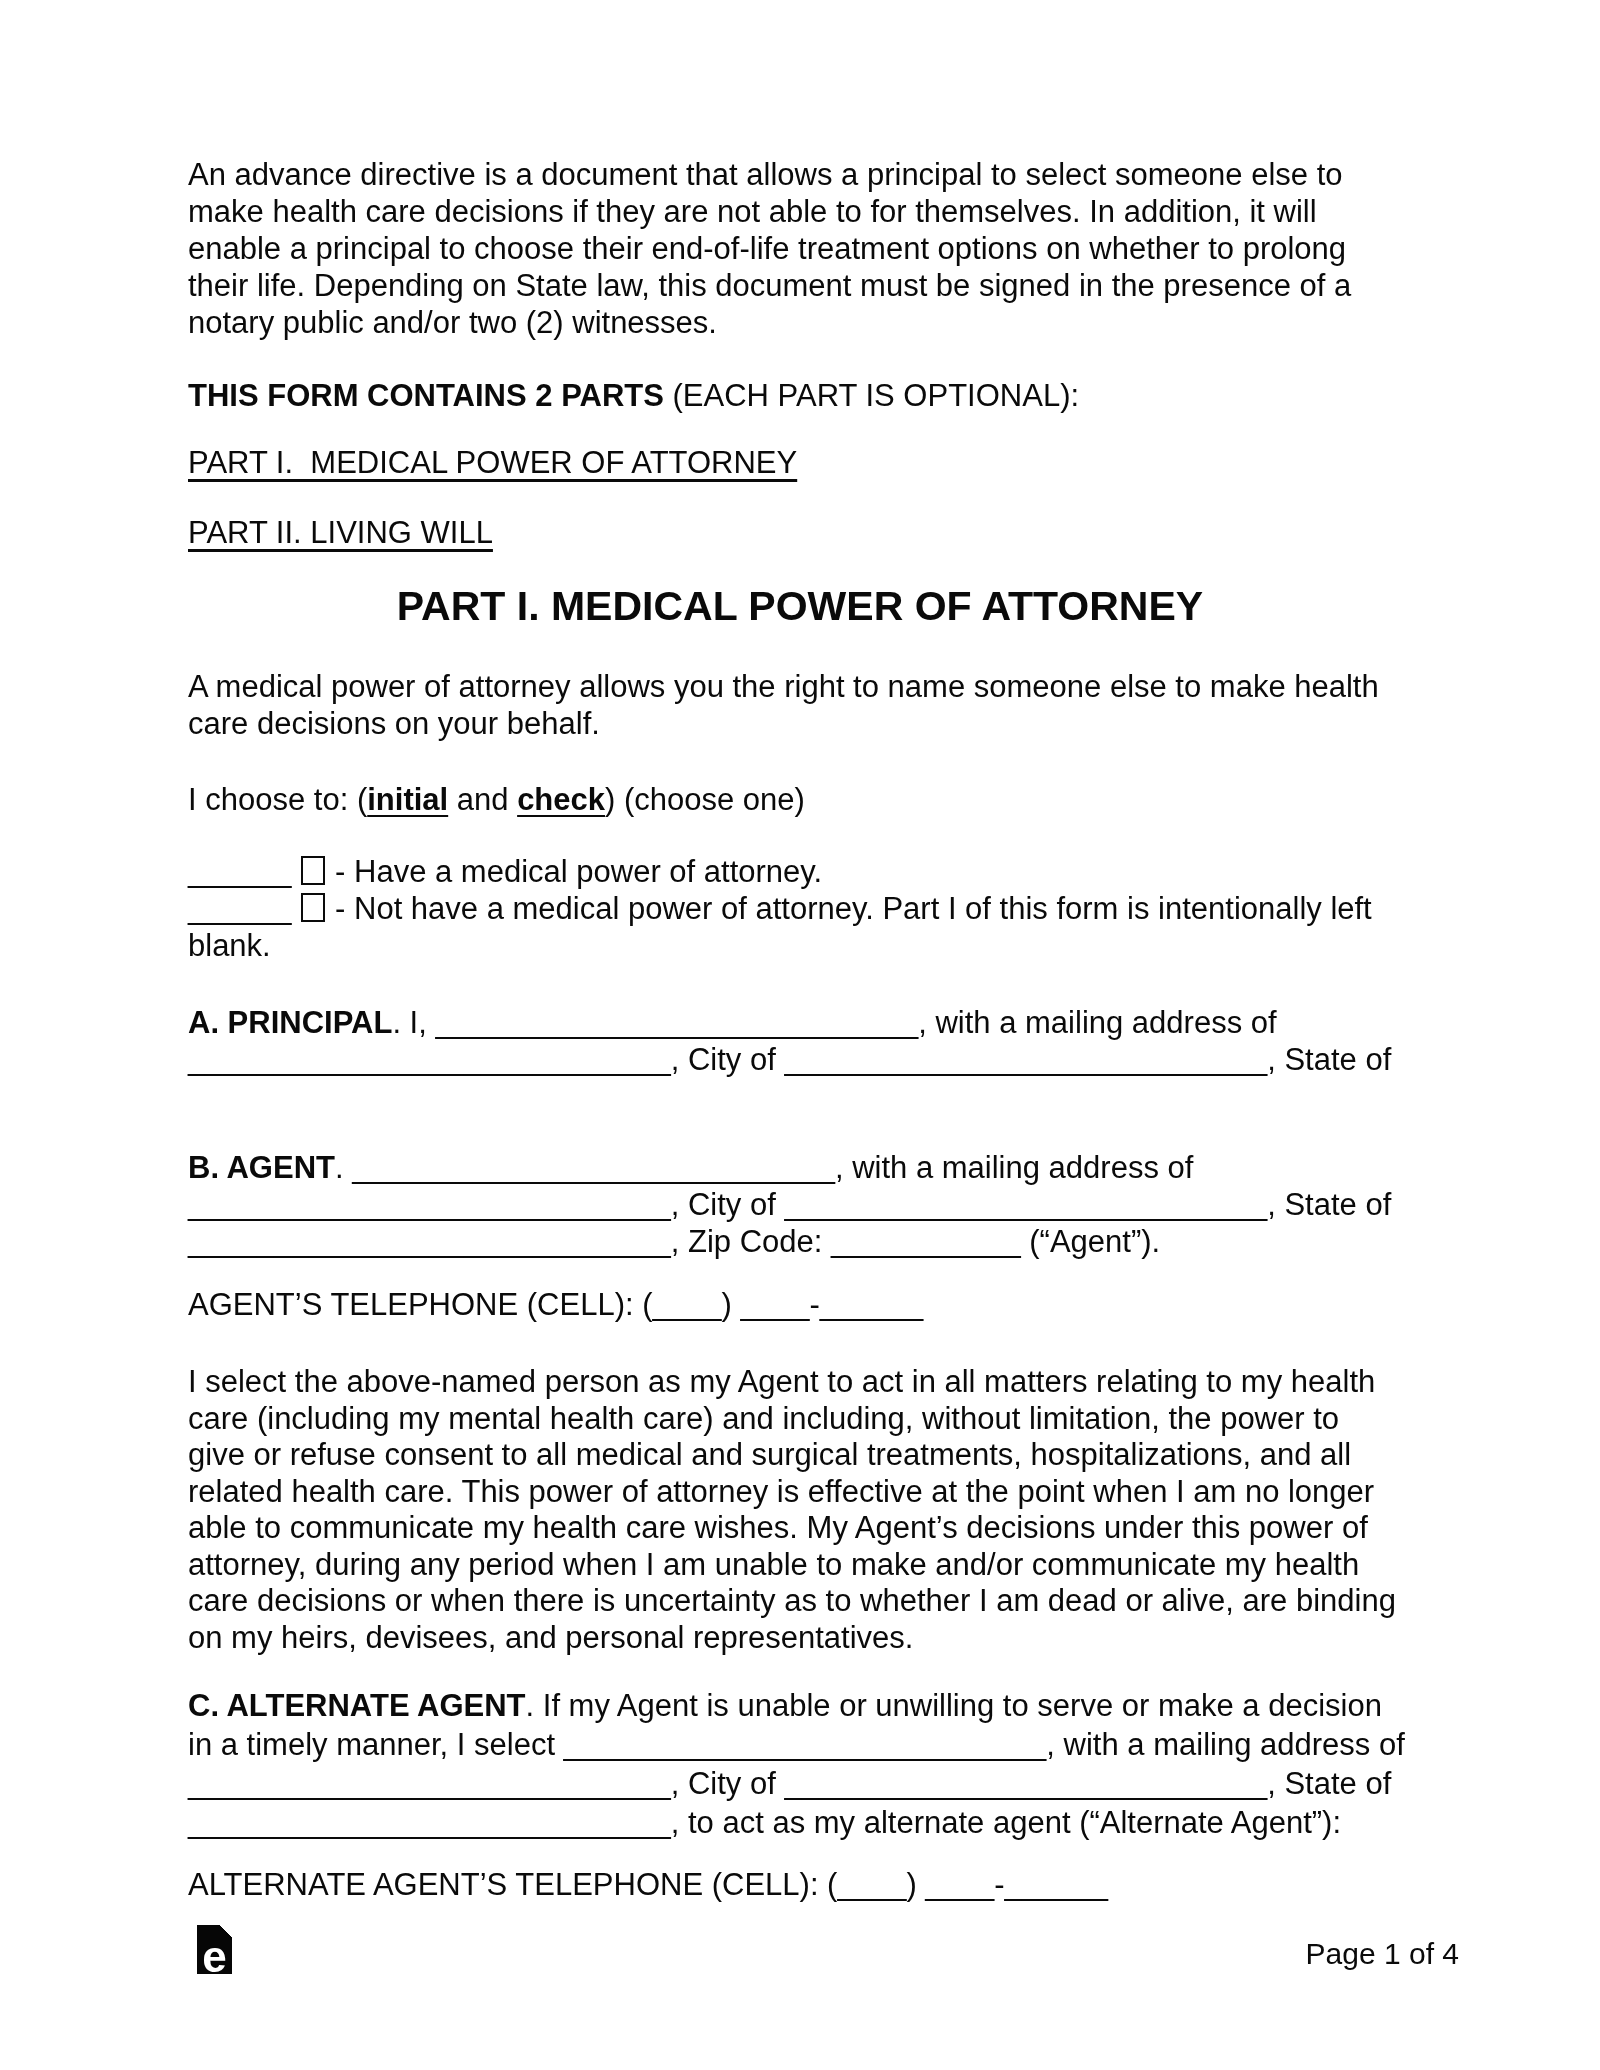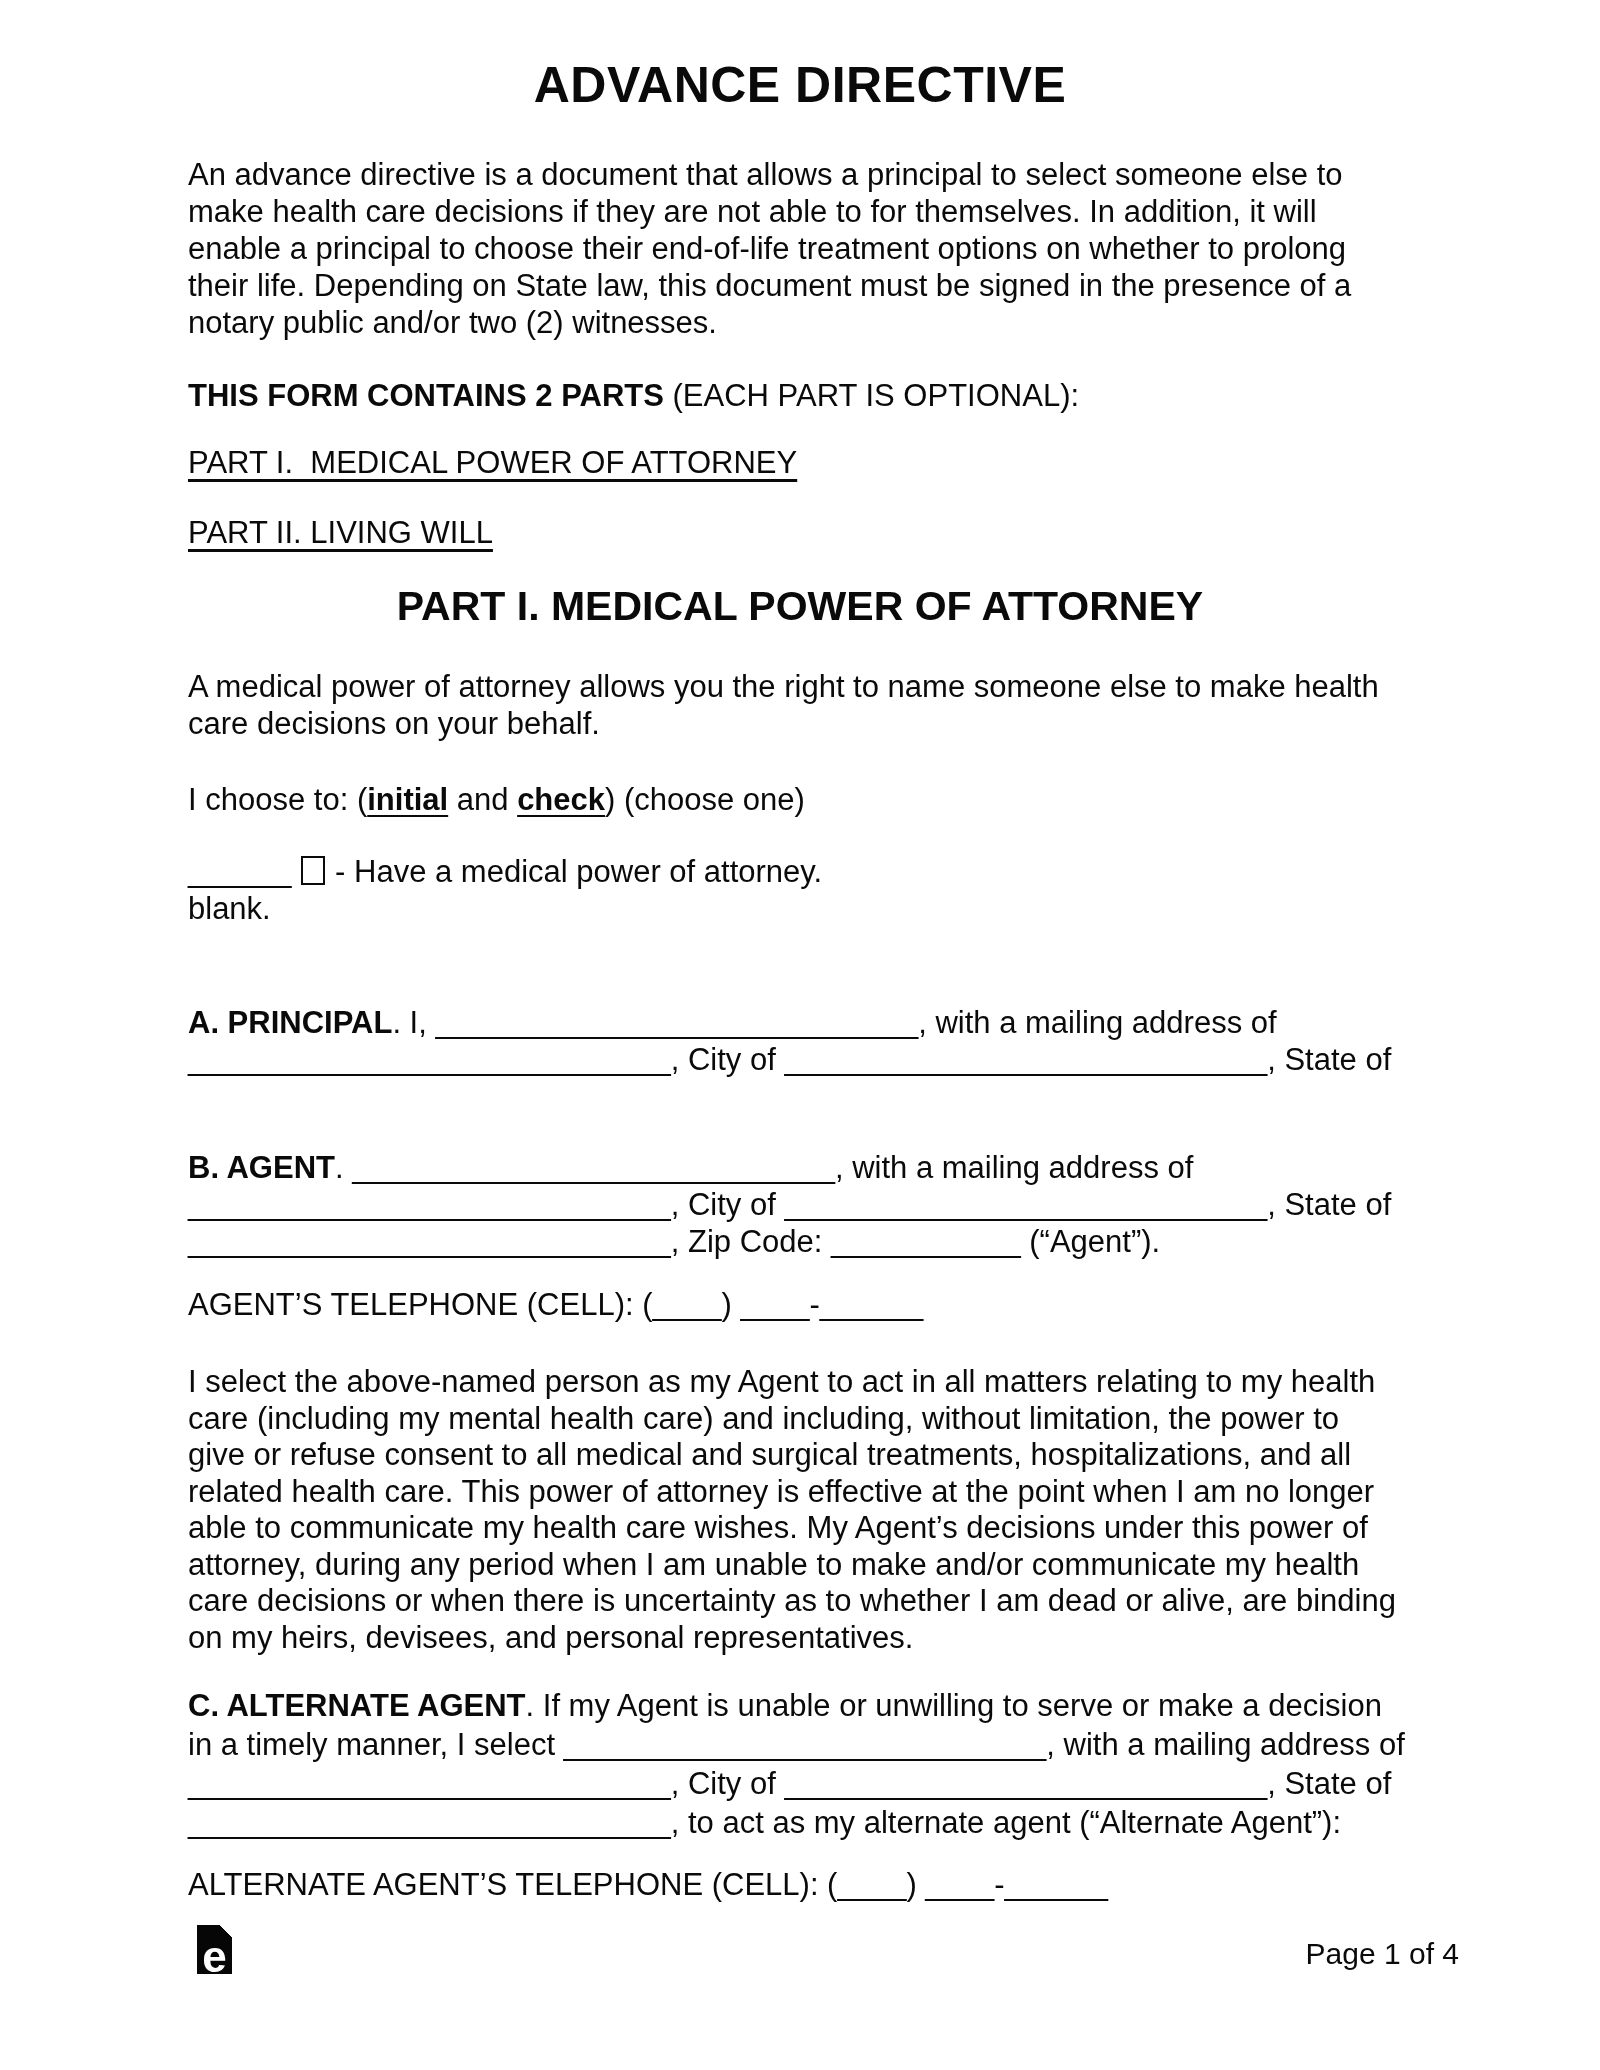--- a/index.html
+++ b/index.html
@@ -30,23 +30,20 @@
     position:absolute;left:0;right:0;top:10px;text-align:center;
     font-weight:bold;font-size:44px;line-height:44px;color:#ffffff;
   }
   .pagenum{position:absolute;right:141px;top:1936px;font-size:30px;line-height:36px;white-space:pre;}
 </style>
 </head>
 <body>
 
 <div class="page">
 
-  <div class="blk center title" style="top:56px">
-    <div class="line">ADVANCE DIRECTIVE</div>
-  </div>
 
   <div class="blk" style="top:156px">
     <div class="line">An advance directive is a document that allows a principal to select someone else to</div>
     <div class="line">make health care decisions if they are not able to for themselves. In addition, it will</div>
     <div class="line">enable a principal to choose their end-of-life treatment options on whether to prolong</div>
     <div class="line">their life. Depending on State law, this document must be signed in the presence of a</div>
     <div class="line">notary public and/or two (2) witnesses.</div>
   </div>
 
   <div class="blk" style="top:377px">
@@ -69,20 +66,21 @@
     <div class="line">A medical power of attorney allows you the right to name someone else to make health</div>
     <div class="line">care decisions on your behalf.</div>
   </div>
 
   <div class="blk" style="top:781px">
     <div class="line"><span>I choose to: (</span><span class="ul-word">initial</span><span> and </span><span class="ul-word">check</span><span>) (choose one)</span></div>
   </div>
 
   <div class="blk" style="top:853px">
     <div class="line"><span>______</span><span class="cbx"></span><span> - Have a medical power of attorney.</span></div>
+    <div class="line"><span>______</span><span class="cbx"></span><span> - Not have a medical power of attorney. Part I of this form is intentionally left</span></div>
     <div class="line">blank.</div>
   </div>
 
   <div class="blk" style="top:1004px">
     <div class="line"><span class="b">A. PRINCIPAL</span><span>. I, </span><span>____________________________</span><span>, with a mailing address of</span></div>
     <div class="line"><span>____________________________</span><span>, City of </span><span>____________________________</span><span>, State of</span></div>
   </div>
 
   <div class="blk" style="top:1149px">
     <div class="line"><span class="b">B. AGENT</span><span>. </span><span>____________________________</span><span>, with a mailing address of</span></div>

